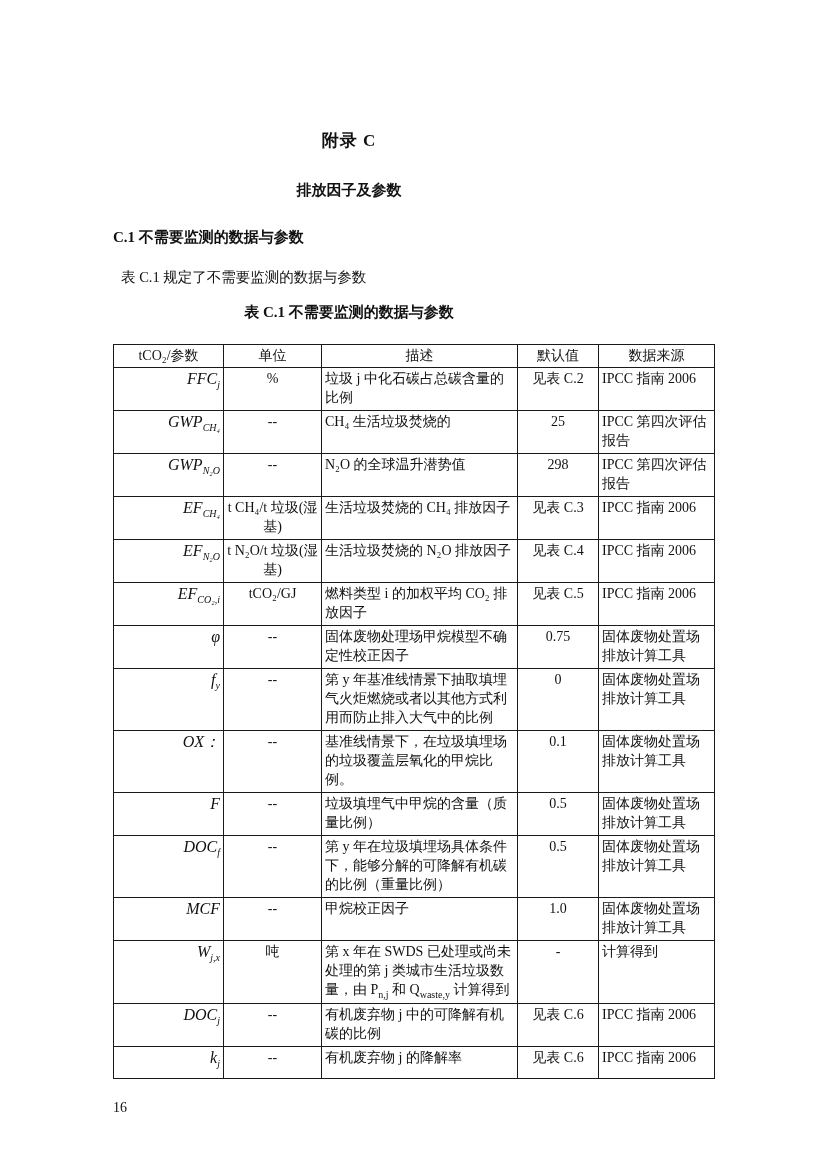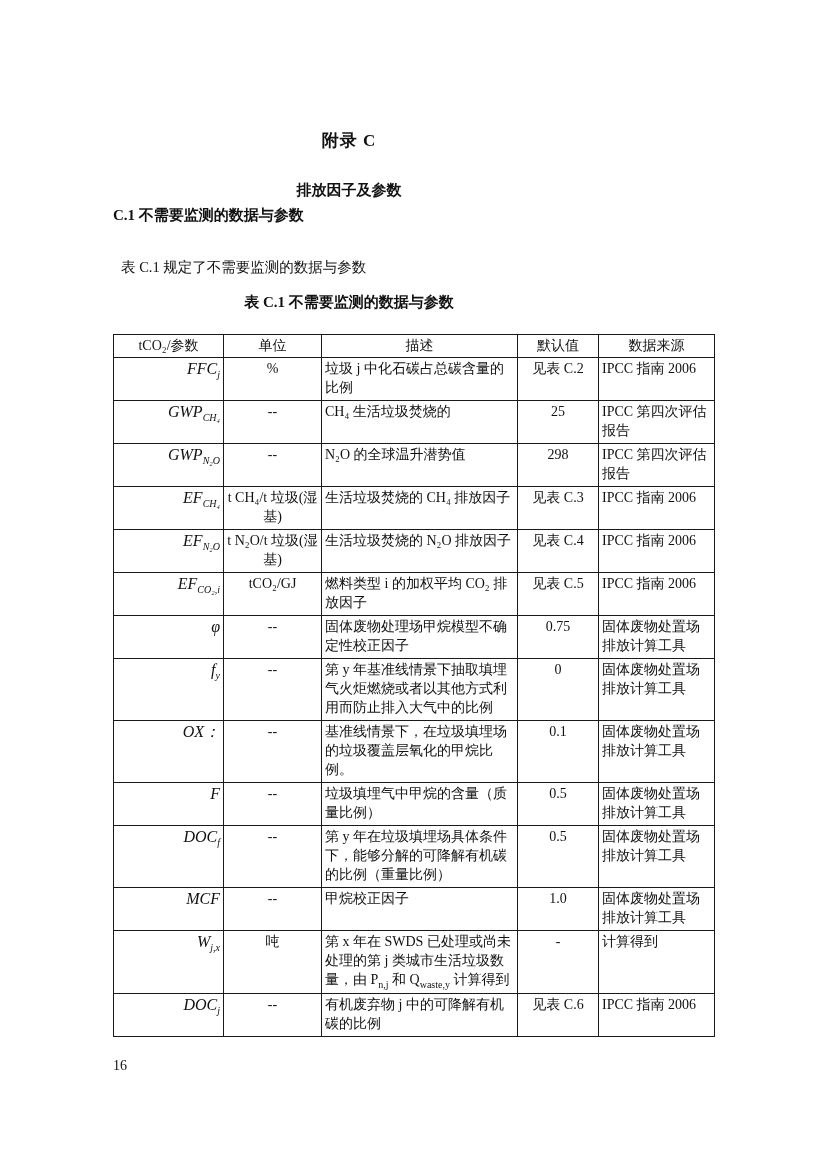--- a/index.html
+++ b/index.html
@@ -22,25 +22,25 @@
   .h-catalog {
     text-align: center; font-weight: bold; font-size: 15px; line-height: 17px;
     margin-top: 31px;
   }
   .h-section {
     text-align: center; font-weight: bold; font-size: 15px; line-height: 17px;
     margin-top: 31px;
   }
   .h-clause {
     text-align: left; font-weight: bold; font-size: 15px; line-height: 17px;
-    margin-top: 8px;
+    margin-top: 30px;
   }
   .intro {
     text-align: left; font-size: 14.5px; line-height: 17px;
-    margin-top: 35px; padding-left: 8px;
+    margin-top: 23px; padding-left: 8px;
   }
   .caption {
     text-align: center; font-weight: bold; font-size: 15px; line-height: 16px;
     margin-top: 18px;
   }
   table.c1 {
     margin-top: 24px;
     border-collapse: collapse;
     table-layout: fixed;
     width: 601px;
@@ -187,18 +187,25 @@
         <td class="c-def">-</td>
         <td class="c-src">计算得到</td>
       </tr>
       <tr>
         <td class="c-param"><span class="pbase">DOC</span><sub>j</sub></td>
         <td class="c-unit">--</td>
         <td class="c-desc">有机废弃物 j 中的可降解有机碳的比例</td>
         <td class="c-def">见表 C.6</td>
         <td class="c-src">IPCC 指南 2006</td>
       </tr>
+      <tr class="last-row">
+        <td class="c-param"><span class="pbase">k</span><sub>j</sub></td>
+        <td class="c-unit">--</td>
+        <td class="c-desc">有机废弃物 j 的降解率</td>
+        <td class="c-def">见表 C.6</td>
+        <td class="c-src">IPCC 指南 2006</td>
+      </tr>
     </tbody>
   </table>
 
   <div class="page-num">16</div>
 
 </div>
 
 </body></html>

